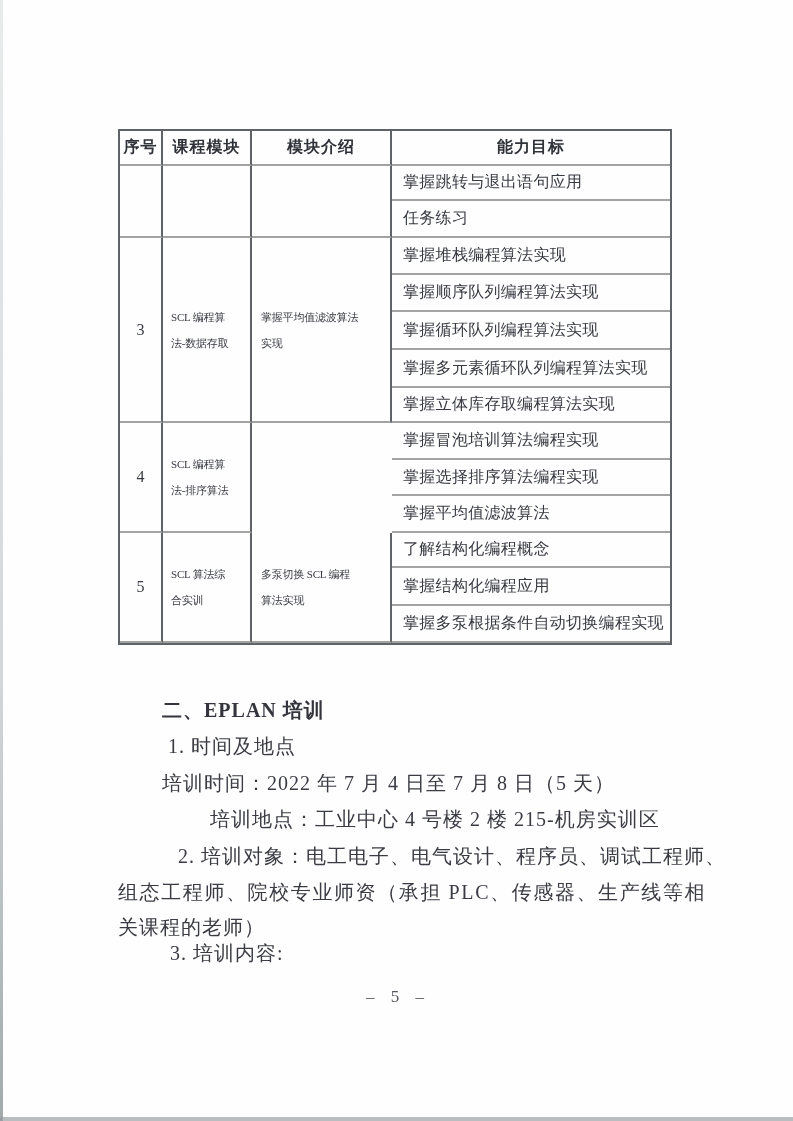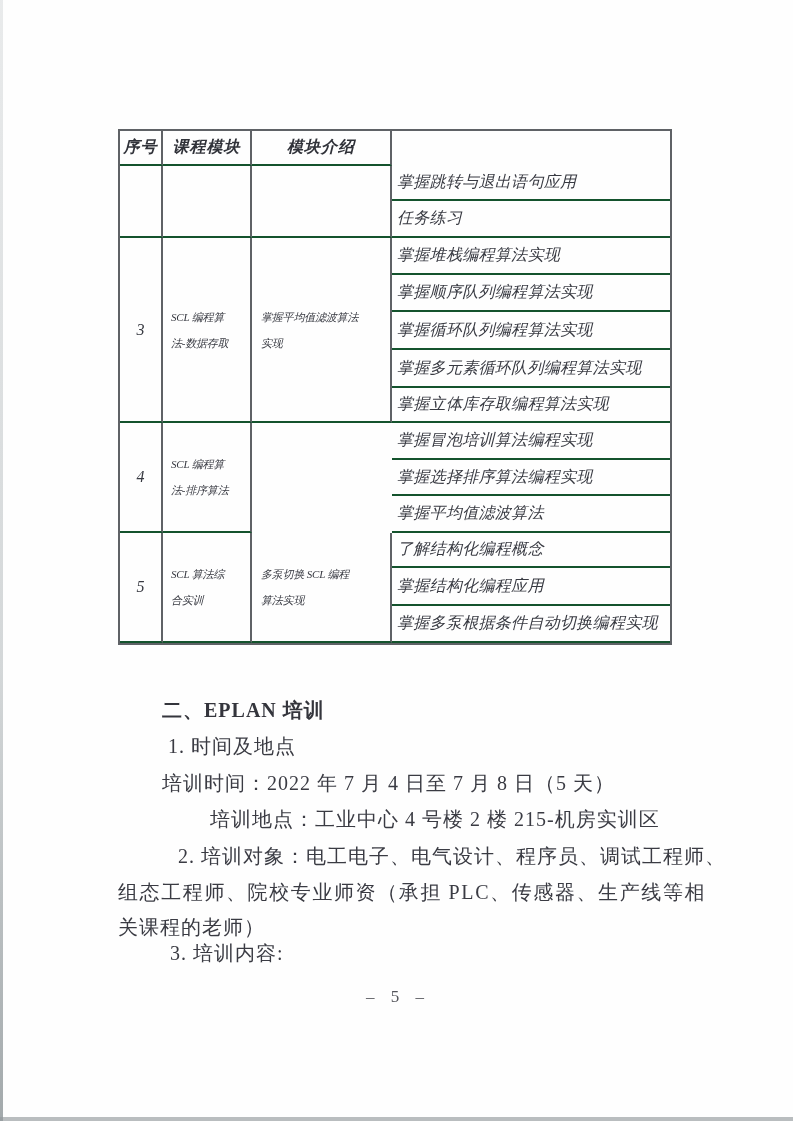--- a/index.html
+++ b/index.html
@@ -24,41 +24,41 @@
   
   .course-table {
     position:absolute; left:118px; top:129px;
     display:grid;
     grid-template-columns:43px 89px 140px 278px;
     grid-template-rows:35px 35px 37px 37px 37px 38px 38px 35px 37px 36px 37px 35px 38px 37px;
     width:550px; height:512px;
     border:2px solid #5f6266;
     background:transparent;
   }
-  .c { border-right:2px solid #5f6266; border-bottom:2px solid #14532d;font-style:italic; }
+  .c { border-right:2px solid #5f6266; border-bottom:2px solid #a3a3a3; }
   .c:nth-child(4n of .col4), .lastcol { border-right:none; }
   .hc {
     display:flex; align-items:center; justify-content:center;
     font-family:"Liberation Sans","DejaVu Sans",sans-serif;
     font-weight:700; font-size:16px; color:#303239; letter-spacing:1px;
   }
   .nc {
     display:flex; align-items:center; justify-content:center;
     font-size:16px; color:#383a42;
   }
   .mc, .ic {
     display:flex; flex-direction:column; justify-content:center;
     font-size:11px; line-height:26px; color:#383a42; letter-spacing:-0.2px;
   }
   .mc { padding-left:8px; }
   .ic { padding-left:9px; }
   .mc span, .ic span { display:block; white-space:nowrap; }
   .gc {
     display:flex; align-items:center;
-    padding-left:5px;
+    padding-left:11px;
     font-size:16px; color:#383a42; letter-spacing:0.3px;
     white-space:nowrap;
     text-align:center;
   }
   
   .tline {
     position:absolute; white-space:nowrap;
     font-size:20px; letter-spacing:1px; color:#3a3b43;
   }
   .theading {
@@ -75,20 +75,21 @@
 <body>
 
 <div class="scan-edge-left"></div>
 <div class="scan-edge-bottom"></div>
 
 <div class="course-table">
 
   <div class="c hc" style="grid-area:1/1/2/2">序号</div>
   <div class="c hc" style="grid-area:1/2/2/3">课程模块</div>
   <div class="c hc" style="grid-area:1/3/2/4">模块介绍</div>
+  <div class="c hc lastcol" style="grid-area:1/4/2/5">能力目标</div>
 
   <div class="c nc" style="grid-area:2/1/4/2"></div>
   <div class="c mc" style="grid-area:2/2/4/3">
     <span></span>
   </div>
   <div class="c ic" style="grid-area:2/3/4/4">
     <span></span>
   </div>
   <div class="c gc lastcol" style="grid-area:2/4/3/5">掌握跳转与退出语句应用</div>
   <div class="c gc lastcol" style="grid-area:3/4/4/5">任务练习</div>

